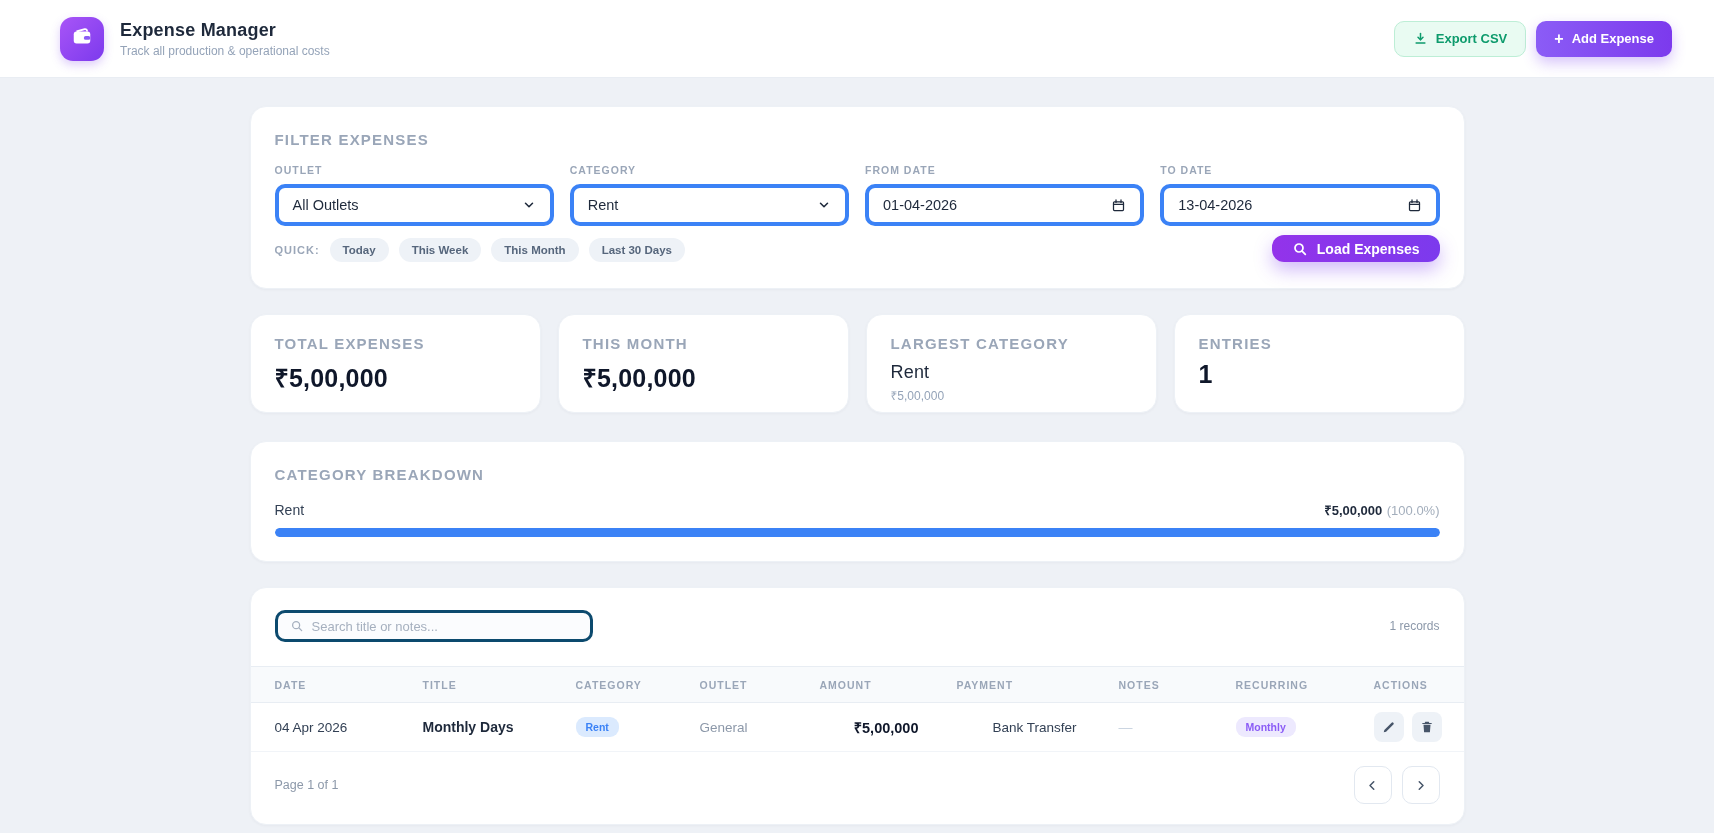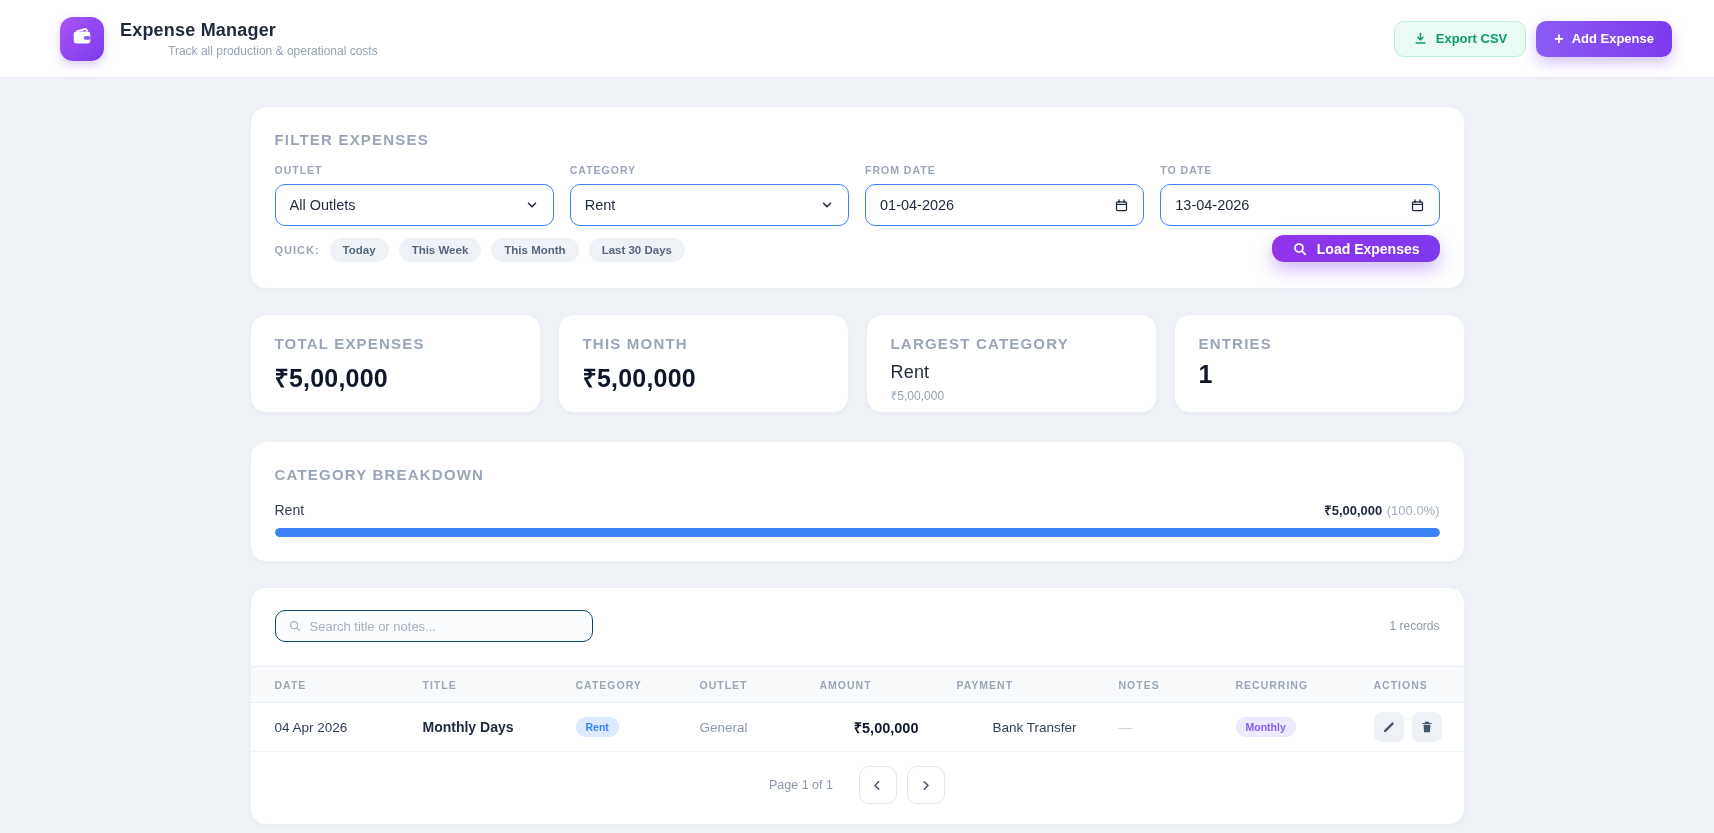--- a/index.html
+++ b/index.html
@@ -17,21 +17,21 @@
     padding:0 42px 0 30px;
   }
   .brand { display:flex; align-items:center; gap:16px;padding-left:30px; }
   .logo {
     width:44px; height:44px; border-radius:13px;
     background:linear-gradient(135deg,#a855f7,#7c3aed);
     display:flex; align-items:center; justify-content:center;
     box-shadow:0 4px 10px rgba(124,58,237,.25);
   }
   .app-title { font-size:18px; font-weight:700; color:#1e293b; letter-spacing:.2px; }
-  .app-sub { font-size:12px; color:#94a3b8; margin-top:3px;margin-left:48px; }
+  .app-sub { font-size:12px; color:#94a3b8; margin-top:3px; }
   .topbar-actions { display:flex; align-items:center; gap:10px; }
   .btn { border:none; cursor:pointer; display:inline-flex; align-items:center; gap:8px;
          font-family:inherit; font-size:13px; font-weight:700; border-radius:10px; height:36px; padding:0 18px; }
   .btn-export { background:#e9fbf2; color:#0d9b6c; border:1px solid #bdeed6; }
   .btn-add { background:linear-gradient(90deg,#8b5cf6,#7c3aed); color:#fff;
              box-shadow:0 6px 14px rgba(124,58,237,.3); }
   .plus { font-size:16px; font-weight:600; line-height:1; }
 
   
   .container { width:1215px; margin:0 auto; }
@@ -42,21 +42,21 @@
   .section-label {
     font-size:15px; font-weight:700; color:#9aa6b8;
     text-transform:uppercase; letter-spacing:1.2px;
   }
 
   
   .filter-card { margin-top:28px; padding:24px 24px 26px; position:relative; }
   .filter-grid { display:grid; grid-template-columns:repeat(4,1fr); gap:16px; margin-top:16px; }
   .field-label { font-size:10.5px; font-weight:700; color:#9aa6b8; text-transform:uppercase; letter-spacing:1px; }
   .control {
-    margin-top:8px; height:42px; border:1px solid #3b82f6; border-radius:10px;
+    margin-top:8px; height:42px; border:4px solid #3b82f6; border-radius:10px;
     display:flex; align-items:center; justify-content:space-between;
     padding:0 14px; font-size:14.5px; font-weight:500; color:#1e293b;
     background:#fff; cursor:pointer;
   }
   .quick-row { display:flex; align-items:center; gap:10px; margin-top:12px; }
   .quick-label { font-size:11px; font-weight:700; color:#9aa6b8; letter-spacing:1px; }
   .chip {
     background:#eef2f7; color:#56667c; border:none; cursor:pointer; font-family:inherit;
     font-size:11.5px; font-weight:600; border-radius:13px; padding:6px 13px;
   }
@@ -82,21 +82,21 @@
   .bd-cat { font-size:14px; color:#334155; }
   .bd-amt { font-size:13px; font-weight:700; color:#1e293b; }
   .bd-pct { font-size:13px; font-weight:400; color:#a3aebc; }
   .bd-track { margin-top:9px; height:9px; border-radius:5px; background:#eef2f7; overflow:hidden; }
   .bd-fill { height:100%; border-radius:5px; background:#3b82f6; }
 
   
   .table-card { margin-top:25px; padding:22px 0 0; }
   .table-top { display:flex; align-items:center; justify-content:space-between; padding:0 24px; }
   .search-box {
-    width:318px; height:32px; border:1px solid #0c4a6e; border-radius:10px; background:#fbfcfe;
+    width:318px; height:32px; border:3px solid #0c4a6e; border-radius:10px; background:#fbfcfe;
     display:flex; align-items:center; gap:8px; padding:0 12px;
   }
   .search-box input {
     border:none; outline:none; background:transparent; font-family:inherit;
     font-size:13px; color:#334155; width:100%;
   }
   .search-box input::placeholder { color:#a6b0bf; }
   .records { font-size:12px; color:#8c98a9; }
 
   .grid-table { margin-top:24px; }
@@ -125,21 +125,21 @@
     display:inline-block; background:#ede9fe; color:#8b5cf6;
     font-size:10.5px; font-weight:600; border-radius:9px; padding:4px 10px;
   }
   .cell-actions { display:flex; gap:8px; }
   .icon-btn {
     width:30px; height:30px; border:none; border-radius:8px; background:#eef2f7;
     display:flex; align-items:center; justify-content:center; cursor:pointer;
   }
 
   .table-footer {
-    display:flex; align-items:center; justify-content:center;
+    display:flex; align-items:center; justify-content:space-between;
     padding:14px 24px 20px;
     gap:26px;
   }
   .page-info { font-size:12.5px; color:#8c98a9; }
   .pager { display:flex; gap:10px; }
   .pager-btn {
     width:38px; height:38px; background:#fff; border:1px solid #e2e8f0; border-radius:10px;
     display:flex; align-items:center; justify-content:center; cursor:pointer;
   }
 </style>

